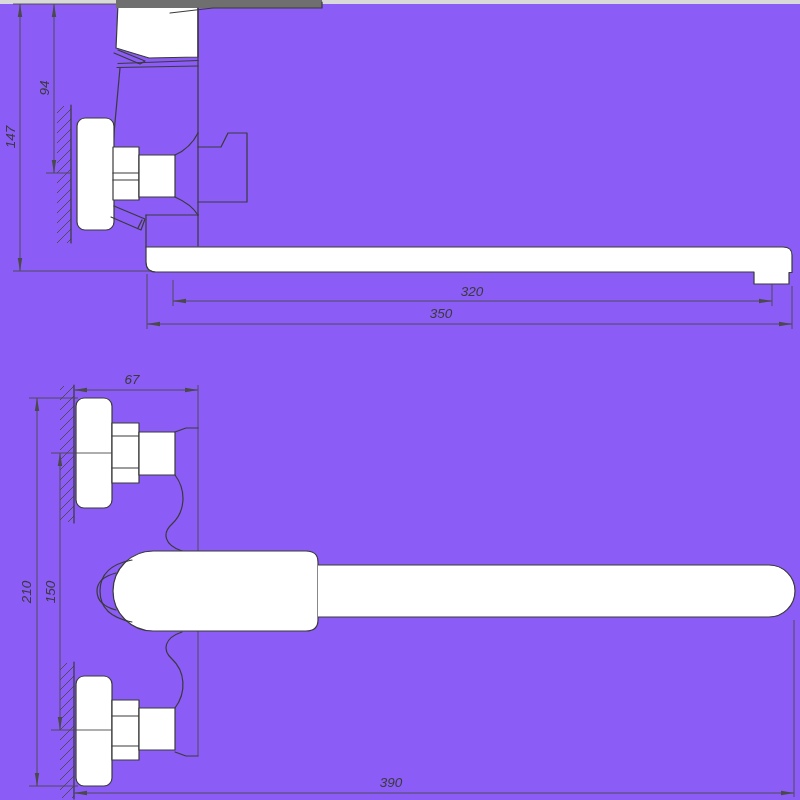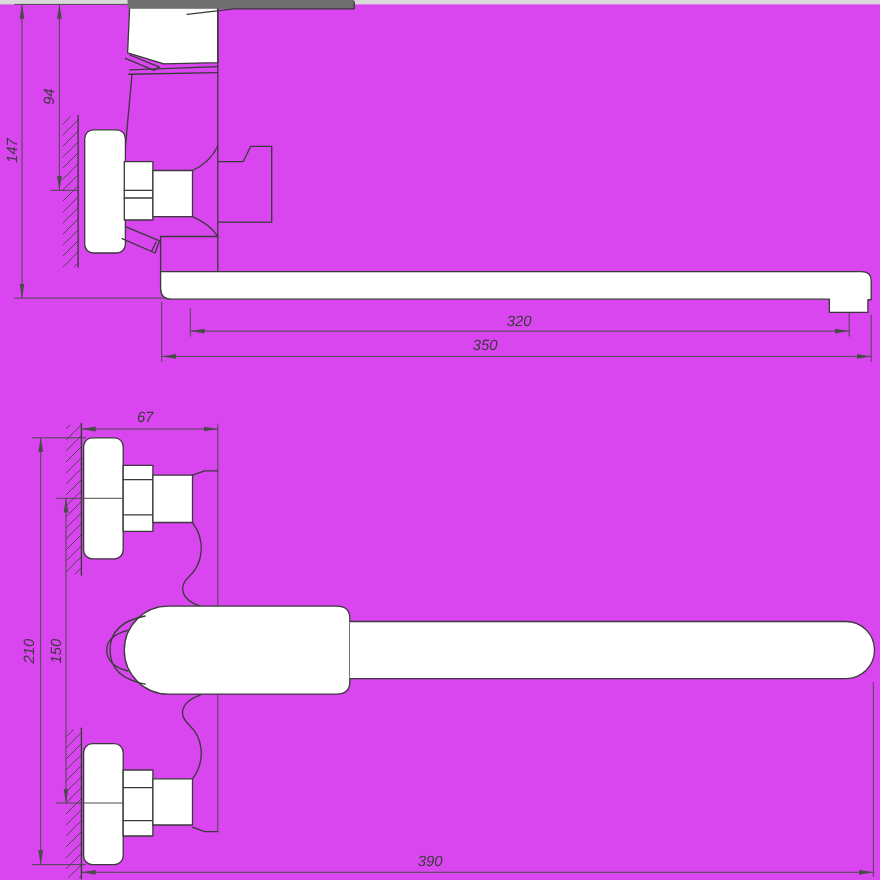--- a/index.html
+++ b/index.html
@@ -1,16 +1,16 @@
 <!DOCTYPE html>
 <html><head>
 <meta charset="utf-8">
 <style>
   html,body{margin:0;padding:0;background:#ffffff;}
-  .stage{position:relative;width:800px;height:800px;background:#d946ef;overflow:hidden;
+  .stage{position:relative;width:800px;height:800px;background:#8b5cf6;overflow:hidden;
          font-family:"Liberation Sans",sans-serif;}
   svg{display:block;}
   .outline{fill:none;stroke:#3a3a3a;stroke-width:1.2;stroke-linejoin:round;stroke-linecap:round;}
   .filled{fill:#ffffff;stroke:#3a3a3a;stroke-width:1.2;stroke-linejoin:round;}
   .dim{fill:none;stroke:#4a4a4a;stroke-width:0.9;}
   .dim-label{font-family:"Liberation Sans",sans-serif;font-style:italic;font-size:13.5px;
              fill:#3a3a3a;text-anchor:middle;}
 </style>
 </head>
 <body>

